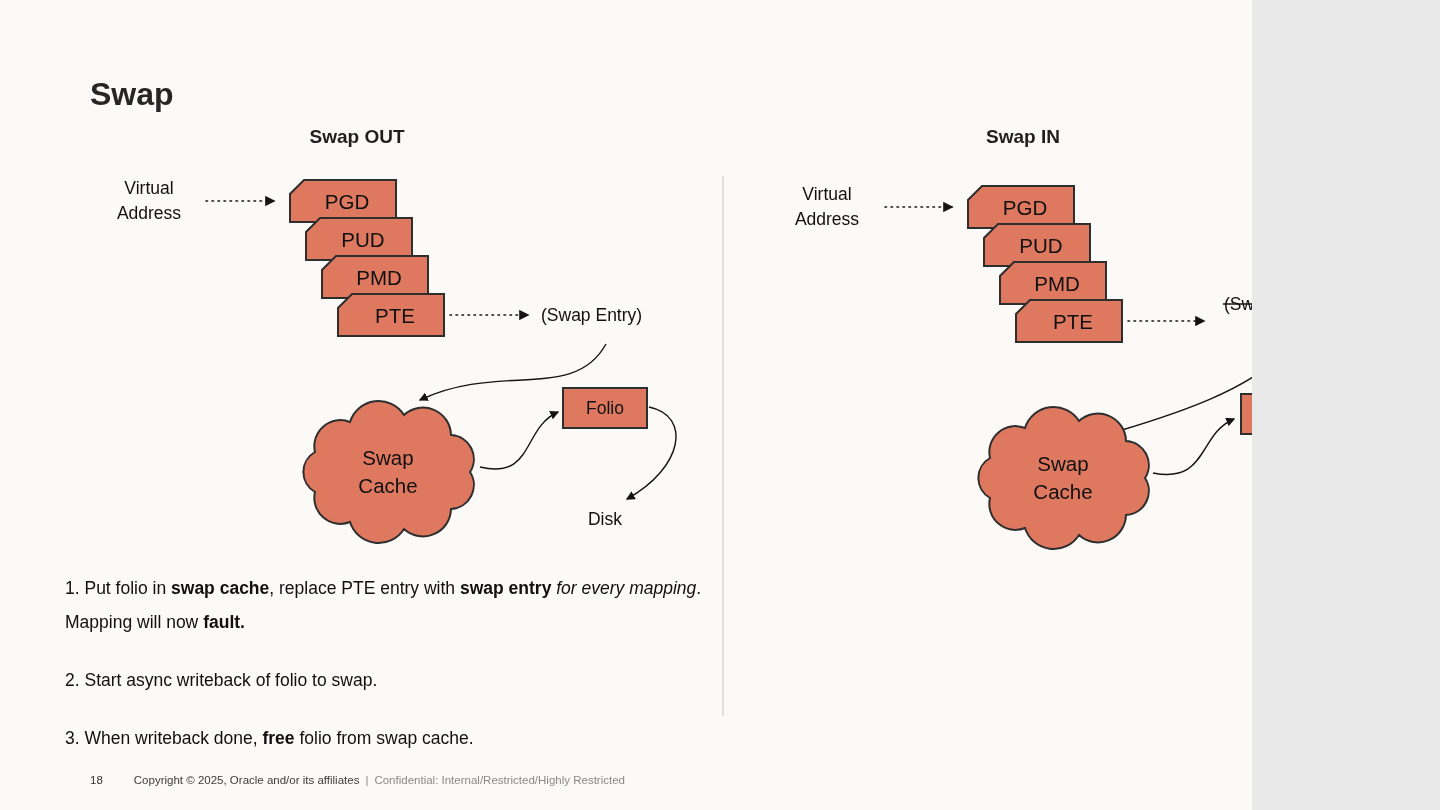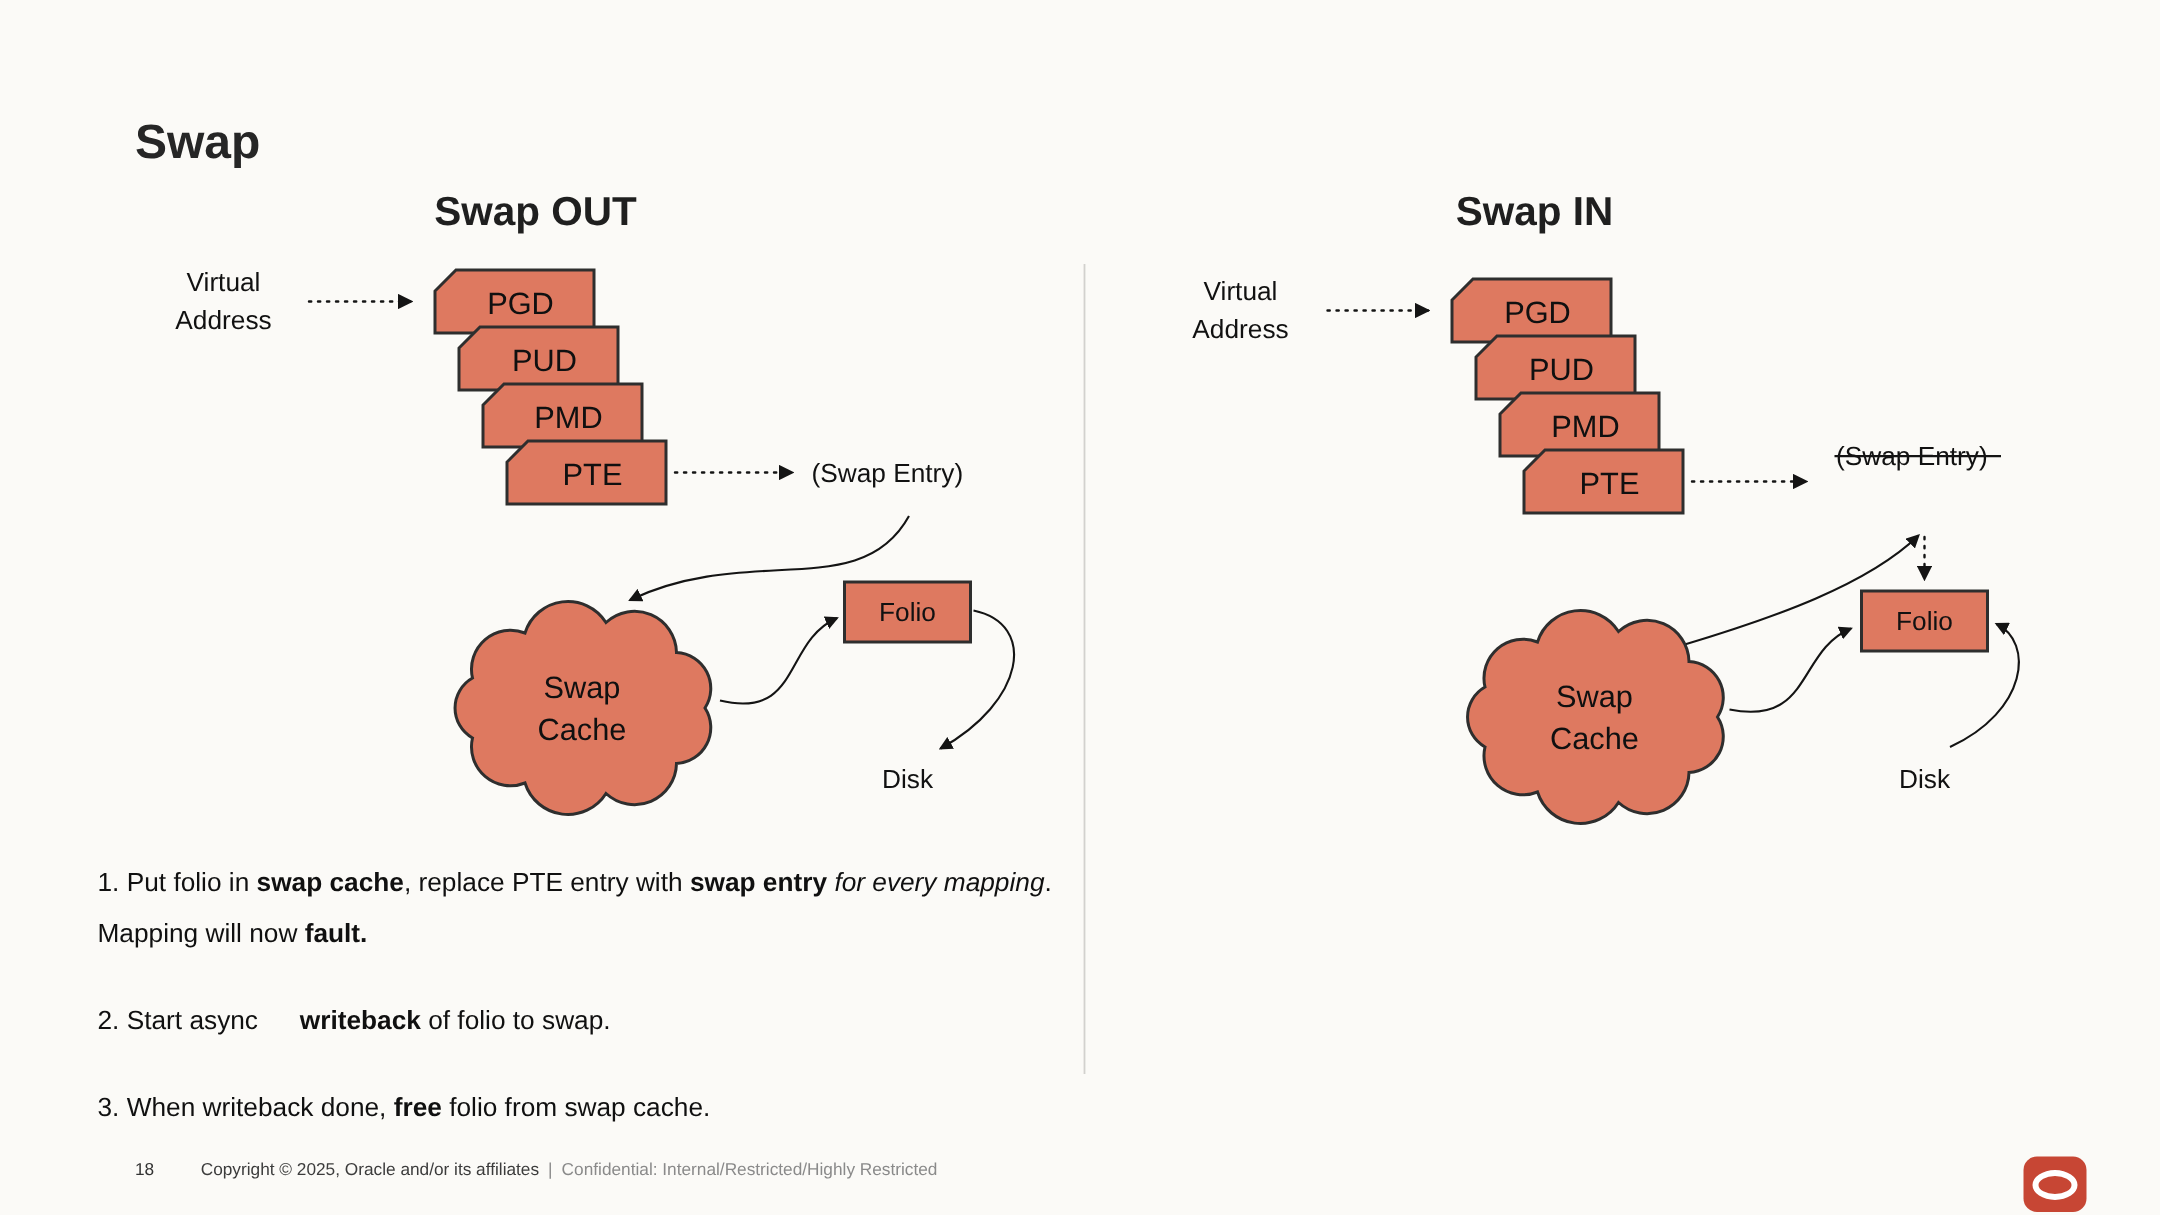--- a/index.html
+++ b/index.html
@@ -1,27 +1,27 @@
 <!DOCTYPE html>
 <html><head>
 <meta charset="utf-8">
 <style>
   html,body { margin:0; padding:0; background:#e9e9e9; }
   .slide {
-    position:relative; width:1440px; height:810px;
+    position:relative; width:1252px; height:810px;
     background:#FBFAF7; overflow:hidden;
     font-family:"Liberation Sans", sans-serif; color:#161616;
   }
   .slide-title {
     position:absolute; left:90px; top:76px;
     font-size:32px; font-weight:700; color:#262626;
   }
   .panel-heading {
     position:absolute; top:126px; transform:translateX(-50%);
-    font-size:27px; font-weight:700; color:#1f1f1f; white-space:nowrap;
+    font-size:19px; font-weight:700; color:#1f1f1f; white-space:nowrap;
   }
   .heading-left  { left:357px; }
   .heading-right { left:1023px; }
   svg.diagram { position:absolute; left:0; top:0; }
 
   .box   { fill:#DE7960; stroke:#2e2e2e; stroke-width:2; }
   .cloud { fill:#DE7960; stroke:#2e2e2e; stroke-width:2; }
   .flow  { fill:none; stroke:#141414; stroke-width:1.4; }
   .dot   { fill:none; stroke:#141414; stroke-width:1.6; stroke-dasharray:1.5 4.5; stroke-linecap:round; }
   .divider { stroke:#d2d1ce; stroke-width:1.2; }
@@ -131,21 +131,21 @@
       <text class="lbl" x="1283" y="420" text-anchor="middle">Folio</text>
 
       <path class="flow" d="M 1153,473 C 1208,484 1198,434 1234,419" marker-end="url(#ah)"></path>
       <path class="flow" d="M 1300,498 C 1352,474 1356,428 1331,416" marker-end="url(#ah)"></path>
       <text class="lbl" x="1283" y="525" text-anchor="middle">Disk</text>
     </g>
   </svg>
 
   <div class="steps steps-left">
       <p class="step"><span>1. Put folio in </span><span style="font-weight: 700;">swap cache</span><span>, replace PTE entry with </span><span style="font-weight: 700;">swap entry</span><span> </span><span style="font-style: italic;">for every mapping</span><span>. Mapping will now </span><span style="font-weight: 700;">fault.</span></p>
-      <p class="step"><span>2. Start async </span><span style="font-weight: 700; margin-left: 23px;">writeback</span><span> of folio to swap.</span></p>
+      <p class="step"><span>2. Start async </span><span style="font-weight: 400;">writeback</span><span> of folio to swap.</span></p>
       <p class="step"><span>3. When writeback done, </span><span style="font-weight: 700;">free</span><span> folio from swap cache.</span></p>
     </div>
   <div class="steps steps-right">
     </div>
 
   <div class="footer">
     <span class="page-no">18</span>
     <span class="copy">Copyright © 2025, Oracle and/or its affiliates</span>
     <span class="sep">|</span>
     <span class="conf">Confidential: Internal/Restricted/Highly Restricted</span>

